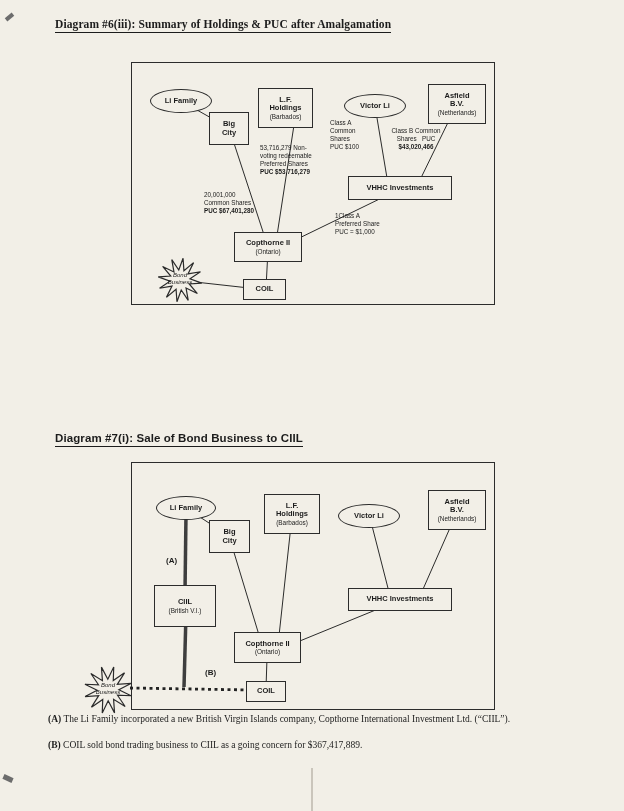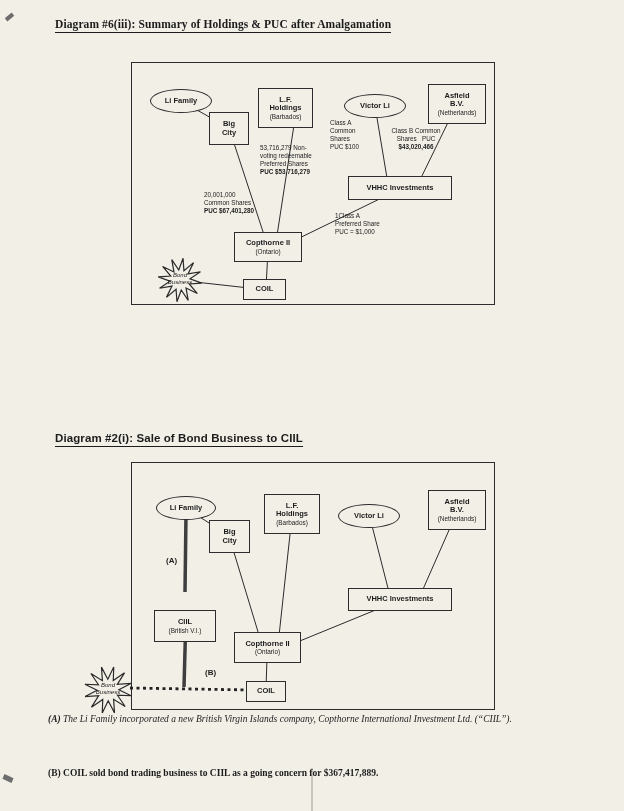--- a/index.html
+++ b/index.html
@@ -67,21 +67,21 @@
   .crease { position:absolute; z-index:2; background:rgba(110,98,85,0.30); }
 </style>
 </head>
 <body>
 
 <div class="scan-mark" style="left:5px; top:15px; width:9px; height:4px; transform:rotate(-40deg);"></div>
 <div class="scan-mark" style="left:3px; top:776px; width:10px; height:5px; transform:rotate(25deg);"></div>
 <div class="crease" style="left:311px; top:768px; width:2px; height:43px;"></div>
 
 <div class="title" style="left:55px; top:18px;font-family:Liberation Serif, serif;">Diagram #6(iii): Summary of Holdings &amp; PUC after Amalgamation</div>
-<div class="title" style="left:55px; top:432px;">Diagram #2(i): Sale of Bond Business to CIIL</div>
+<div class="title" style="left:55px; top:432px;">Diagram #7(i): Sale of Bond Business to CIIL</div>
 
 <div class="frame" style="left:131px; top:62px; width:364px; height:243px;"></div>
 <div class="frame" style="left:131px; top:462px; width:364px; height:248px;"></div>
 
 <svg class="wires" width="624" height="811" viewBox="0 0 624 811">
   <g stroke="#2b2b2b" stroke-width="1" fill="none">
     <line x1="181" y1="101" x2="229" y2="128"></line>
     <line x1="229" y1="128" x2="268" y2="247"></line>
     <line x1="296" y1="112" x2="276" y2="242"></line>
     <line x1="375" y1="106" x2="388" y2="184"></line>
@@ -180,40 +180,40 @@
   <div class="nsub">(Barbados)</div>
 </div>
 <div class="node ellipse" style="left:338px; top:504px; width:62px; height:24px;">
   <div class="nname">Victor Li</div>
 </div>
 <div class="node" style="left:428px; top:490px; width:58px; height:40px;">
   <div class="nname">Asfield
 B.V.</div>
   <div class="nsub">(Netherlands)</div>
 </div>
-<div class="node" style="left:154px; top:610px; width:62px; height:32px;">
+<div class="node" style="left:154px; top:585px; width:62px; height:42px;">
   <div class="nname">CIIL</div>
   <div class="nsub">(British V.I.)</div>
 </div>
 <div class="node" style="left:348px; top:588px; width:104px; height:23px;">
   <div class="nname">VHHC Investments</div>
 </div>
 <div class="node" style="left:234px; top:632px; width:67px; height:31px;">
   <div class="nname">Copthorne II</div>
   <div class="nsub">(Ontario)</div>
 </div>
 <div class="node" style="left:246px; top:681px; width:40px; height:21px;">
   <div class="nname">COIL</div>
 </div>
 <div class="burst-text" style="left:90px; top:682px; width:36px;">Bond
 Business</div>
 
 <div class="tag" style="left:166px; top:556px;">(A)</div>
 <div class="tag" style="left:205px; top:668px;">(B)</div>
 
-<div class="footnote" style="left:48px; top:714px;font-style:italic;">
+<div class="footnote" style="left:48px; top:714px;">
   <b>(A)</b>
   <span>The Li Family incorporated a new British Virgin Islands company, Copthorne International Investment Ltd. (“CIIL”).</span>
 </div>
-<div class="footnote" style="left:48px; top:768px;font-weight:bold;">
+<div class="footnote" style="left:48px; top:740px;">
   <b>(B)</b>
   <span>COIL sold bond trading business to CIIL as a going concern for $367,417,889.</span>
 </div>
 
 </body></html>

